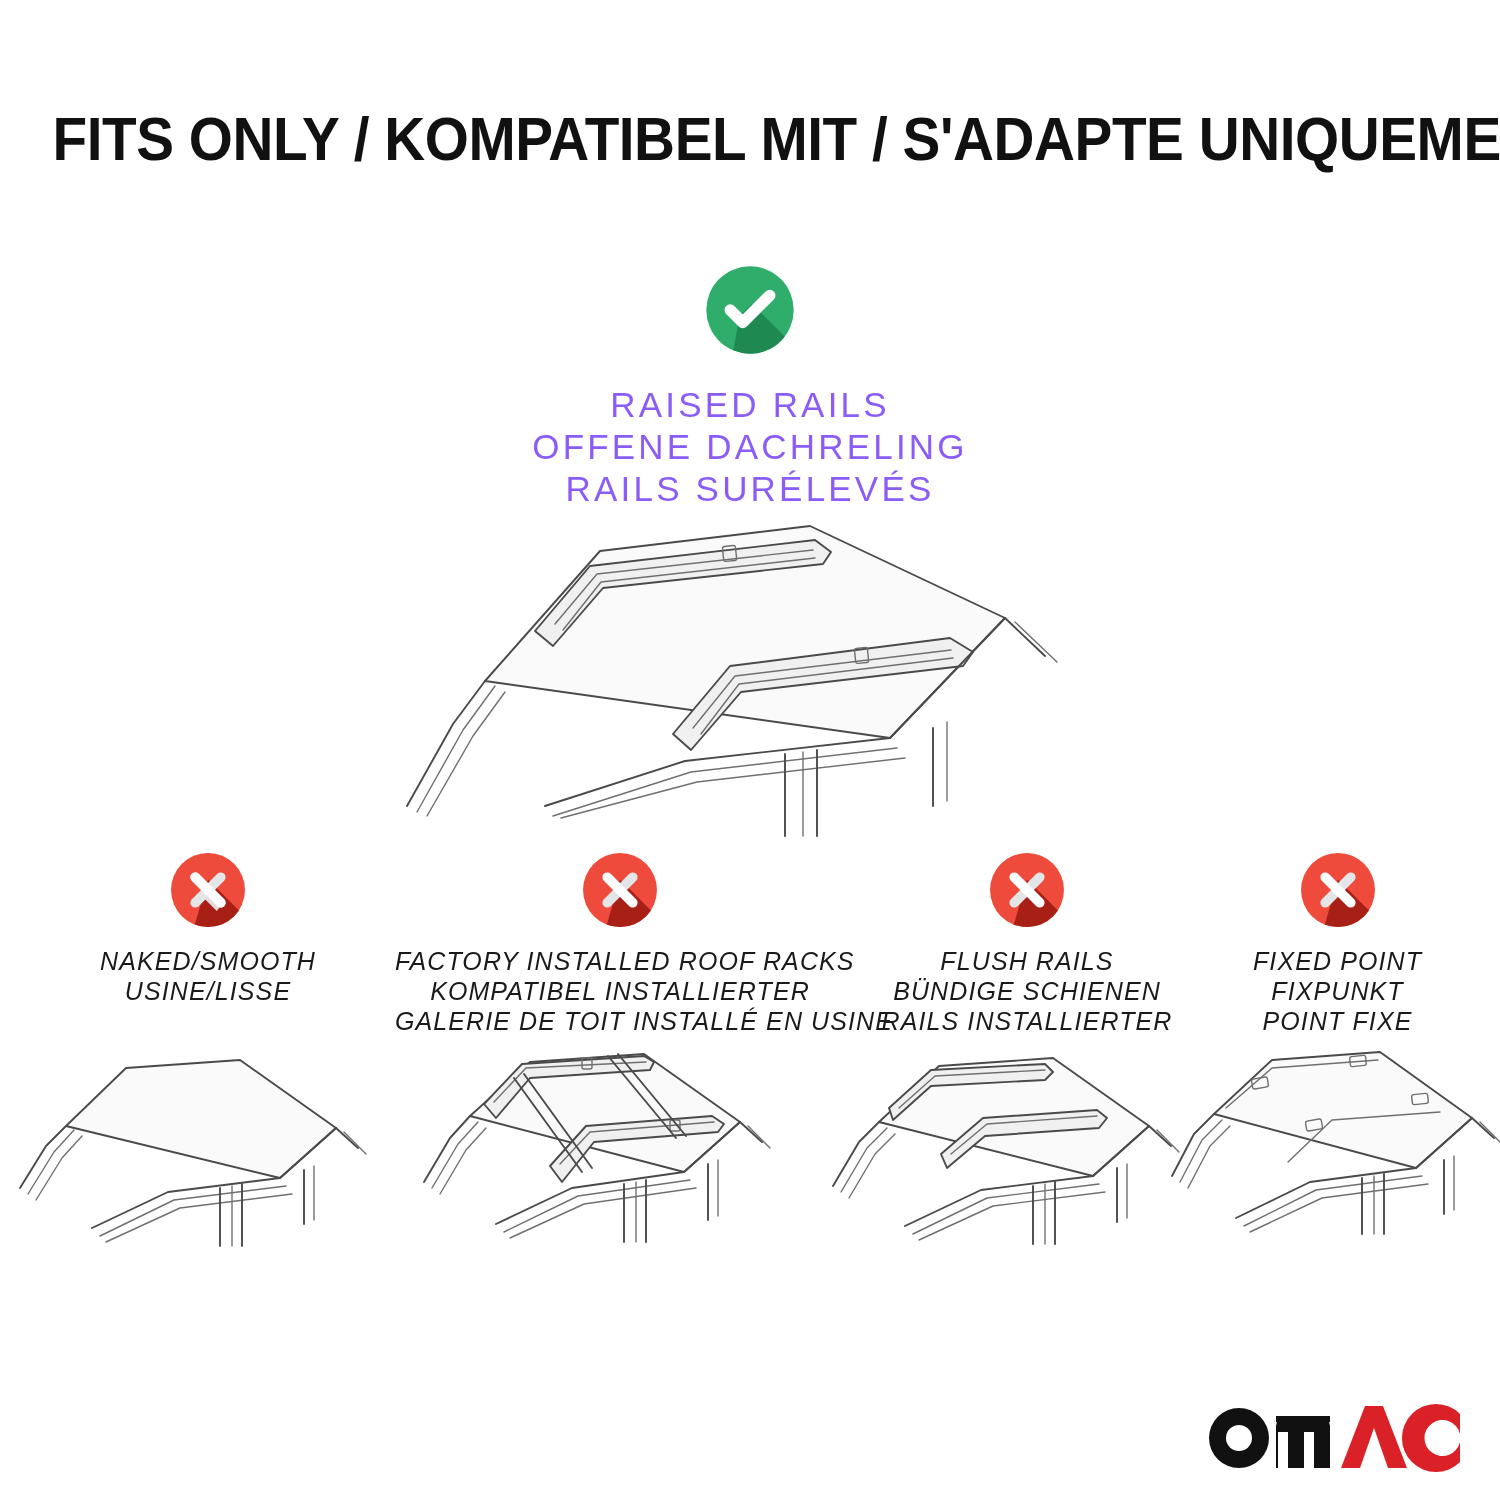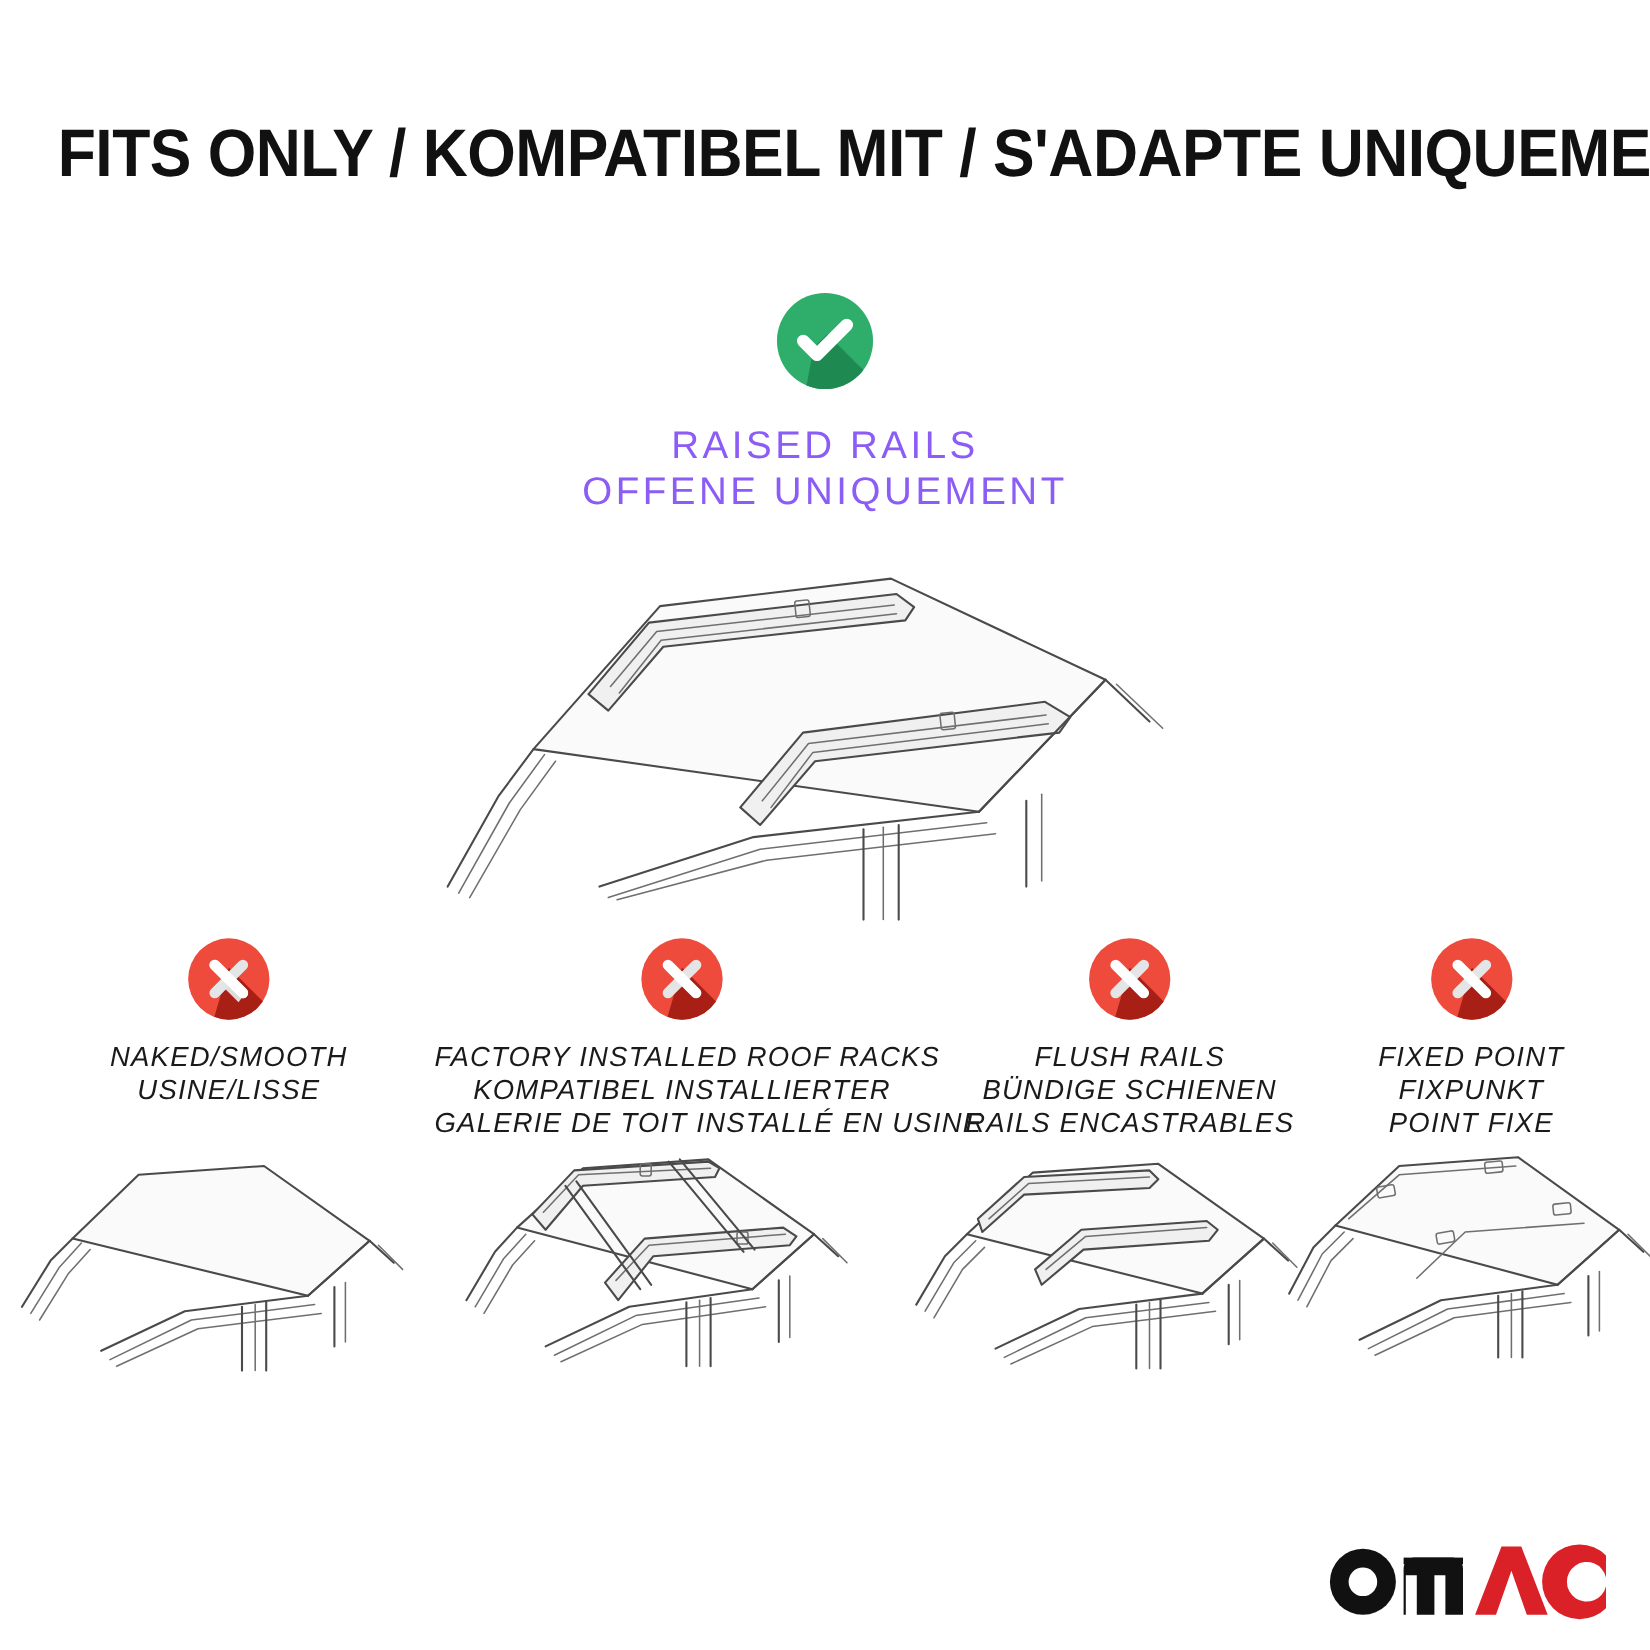--- a/index.html
+++ b/index.html
@@ -163,21 +163,22 @@
       </defs>
       <circle cx="50" cy="50" r="42" fill="#2EAD6B"></circle>
       <g clip-path="url(#cc)">
         <polygon points="40,56 52,44 100,92 100,110 30,110" fill="#1E8A52"></polygon>
       </g>
       <path d="M31 50 L43 62 L69 36" fill="none" stroke="#FFFFFF" stroke-width="11" stroke-linecap="round" stroke-linejoin="round"></path>
     </svg>
 
     <div class="hero-labels">
       <div>RAISED RAILS</div>
-      <div>OFFENE UNIQUEMENT</div>
+      <div>OFFENE DACHRELING</div>
+      <div>RAILS SURÉLEVÉS</div>
     </div>
 
     <svg class="hero-art" viewBox="0 0 730 310">
 
       <path class="roof-fill roofline" d="M100 175 L215 45 L425 20 L620 112 L505 232 Z"></path>
 
       <path class="rail-fill roofline" d="M150 125 L205 60 L430 34 L446 46 L438 58 L218 82 L168 140 Z"></path>
       <path class="roofline-thin" d="M170 118 L212 68 L428 44"></path>
       <path class="roofline-thin" d="M178 124 L216 76 L430 52"></path>
       <rect class="roofline-thin" x="338" y="40" width="13" height="15" rx="2" fill="#ffffff" transform="rotate(-6 344 47)"></rect>
@@ -321,21 +322,21 @@
         </g>
         <g clip-path="url(#x2)">
           <rect x="44.5" y="24" width="11" height="52" rx="5.5" fill="#E3E5E6" transform="rotate(45 50 50)"></rect>
         </g>
         <rect x="44.5" y="24" width="11" height="52" rx="5.5" fill="#FFFFFF" transform="rotate(-45 50 50)"></rect>
       </svg>
 
       <div class="col-labels">
         <div>FLUSH RAILS</div>
         <div>BÜNDIGE SCHIENEN</div>
-        <div>RAILS ENCASTRABLES</div>
+        <div>RAILS INSTALLIERTER</div>
       </div>
 
       <svg class="col-art" viewBox="0 0 380 230">
         <path class="roof-fill roofline" d="M48 80 L108 24 L222 16 L318 84 L262 134 Z"></path>
 
         <path class="rail-fill roofline" d="M58 66 L100 28 L214 22 L222 30 L214 38 L100 44 L62 78 Z"></path>
         <path class="roofline-thin" d="M68 66 L104 34 L214 28"></path>
 
         <path class="rail-fill roofline" d="M110 112 L152 76 L266 68 L276 76 L268 86 L154 94 L116 126 Z"></path>
         <path class="roofline-thin" d="M120 112 L156 82 L266 74"></path>

